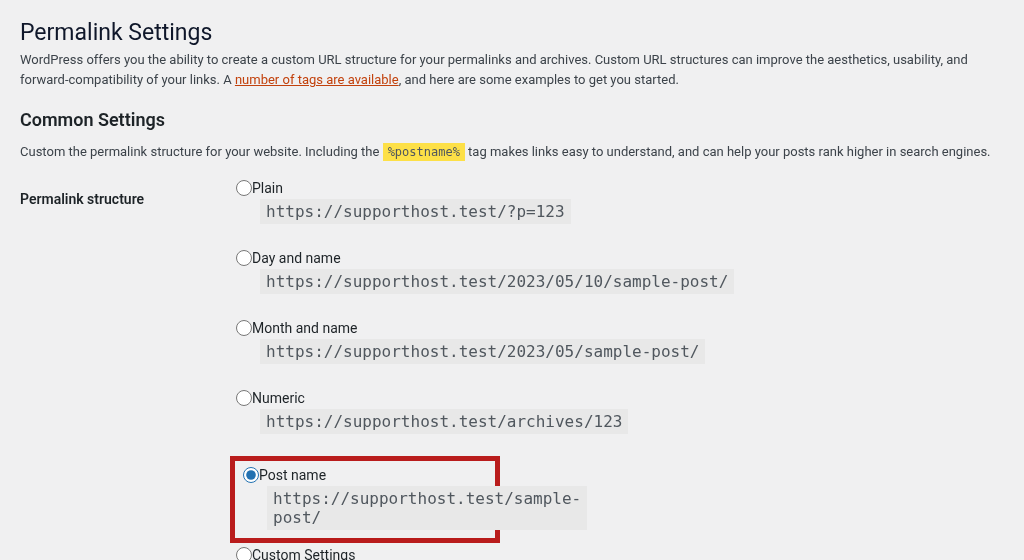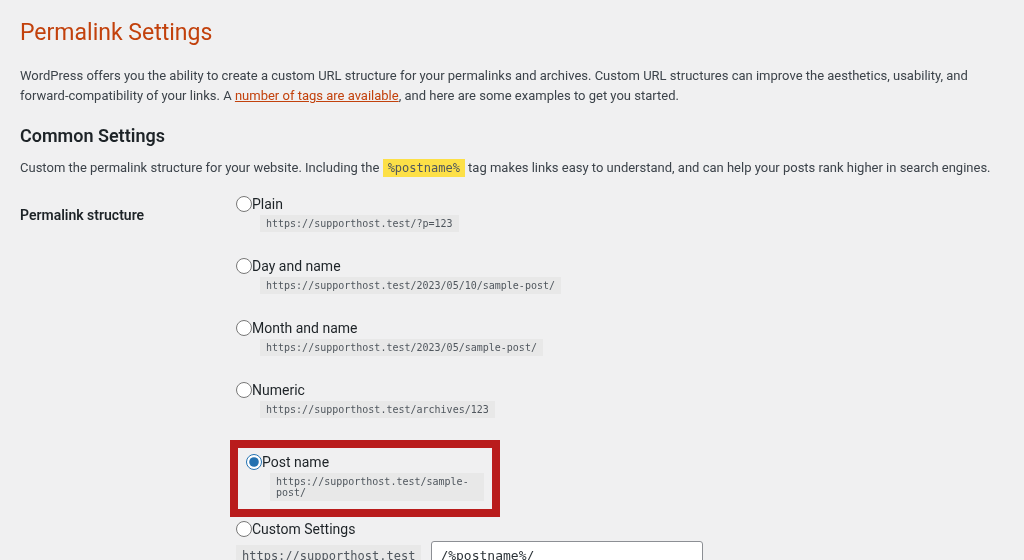--- a/index.html
+++ b/index.html
@@ -7,22 +7,22 @@
       font-family: -apple-system, BlinkMacSystemFont, "Segoe UI", Roboto, Oxygen-Sans, Ubuntu, Cantarell, "Helvetica Neue", sans-serif;
       background: #f0f0f1;
       color: #3c434a;
       font-size: 13px;
       padding: 10px 20px 20px;
       width: 1024px;
     }
     h1 {
       font-size: 23px;
       font-weight: 400;
-      color: #c2410c;
-      margin: 0 0 16px;
+      color: #0f172a;
+      margin: 0 0 0;
       padding: 9px 0 4px 0;
     }
     h2 {
       font-size: 18px;
       font-weight: 600;
       color: #1d2327;
       margin: 20px 0 12px;
     }
     p.desc {
       font-size: 13px;
@@ -72,28 +72,28 @@
       cursor: pointer;
     }
     input[type="radio"] {
       width: 16px;
       height: 16px;
       accent-color: #2271b1;
     }
     .example {
       background: #e8e8e8;
       font-family: Consolas, Monaco, monospace;
-      font-size: 10px;
+      font-size: 16px;
       padding: 3px 6px;
       margin: 3px 0 14px 24px;
       color: #50575e;
       display: inline-block;
     }
     .highlight-box {
-      border: 8px solid #b91c1c;
+      border: 5px solid #b91c1c;
       padding: 6px 8px 2px;
       margin-bottom: 0;
       display: inline-block;
       width: 270px;
     }
     .custom-row {
       display: flex;
       align-items: center;
       gap: 10px;
       margin: 4px 0 14px 0;

